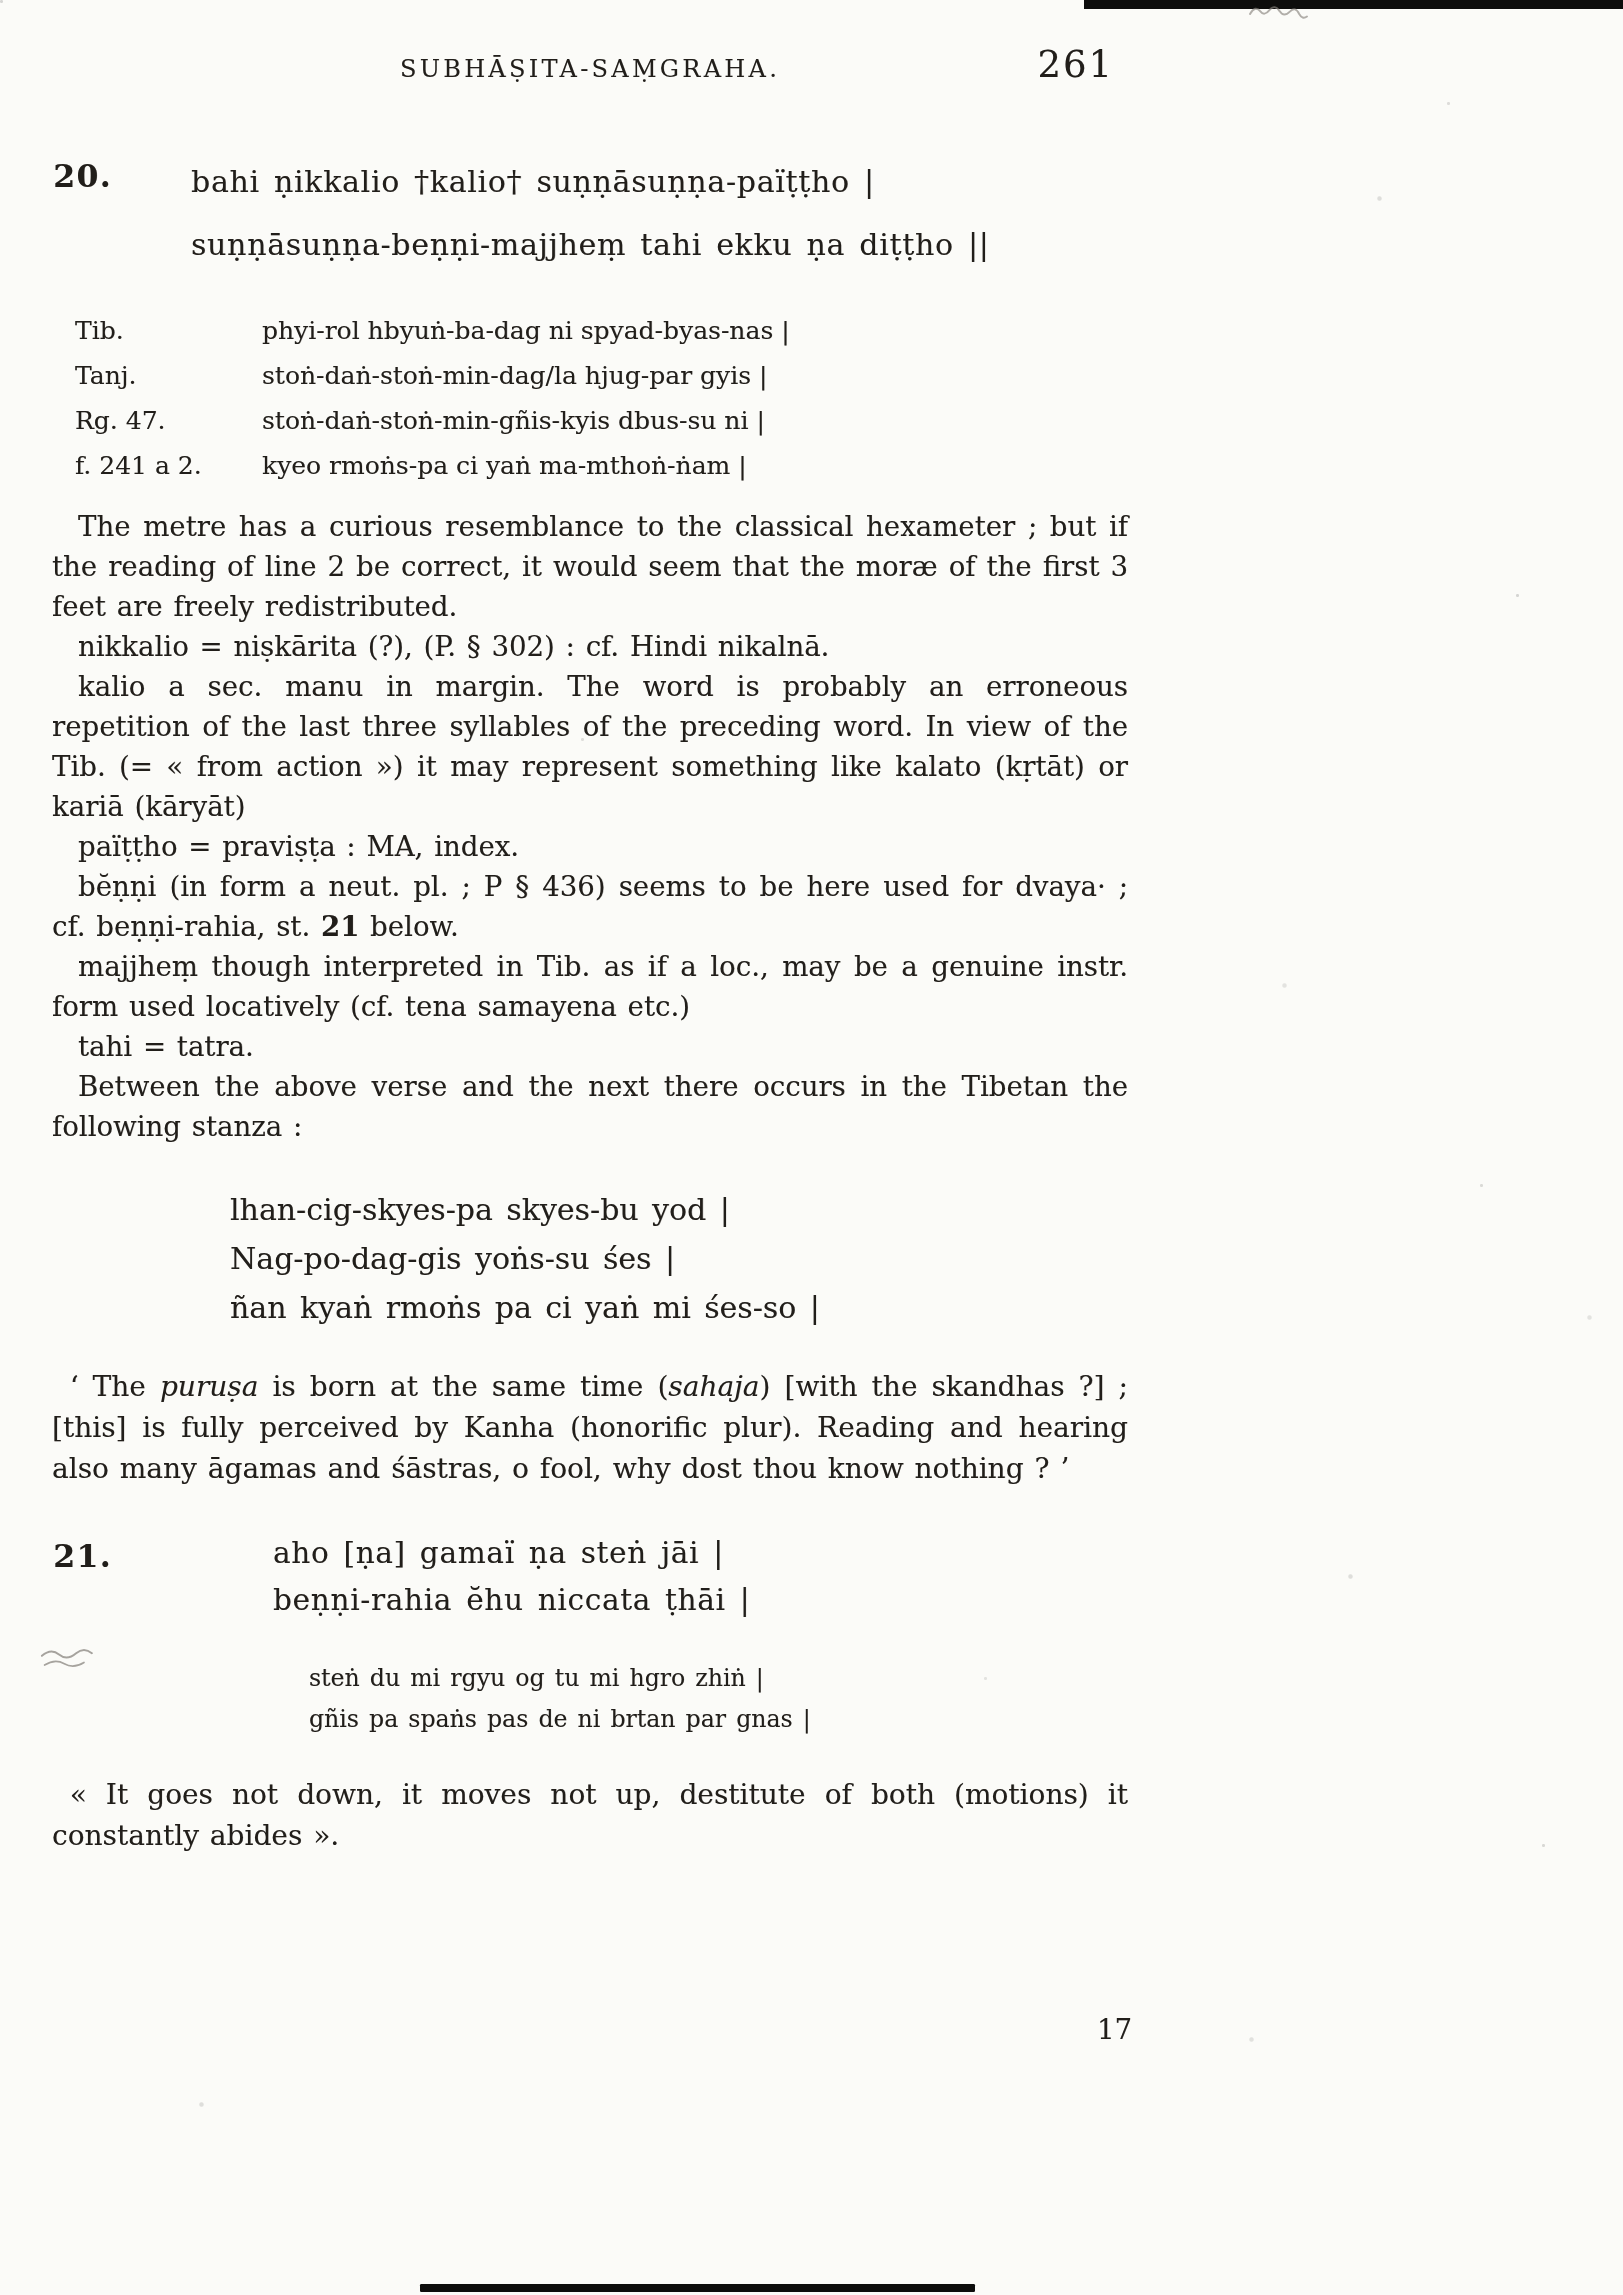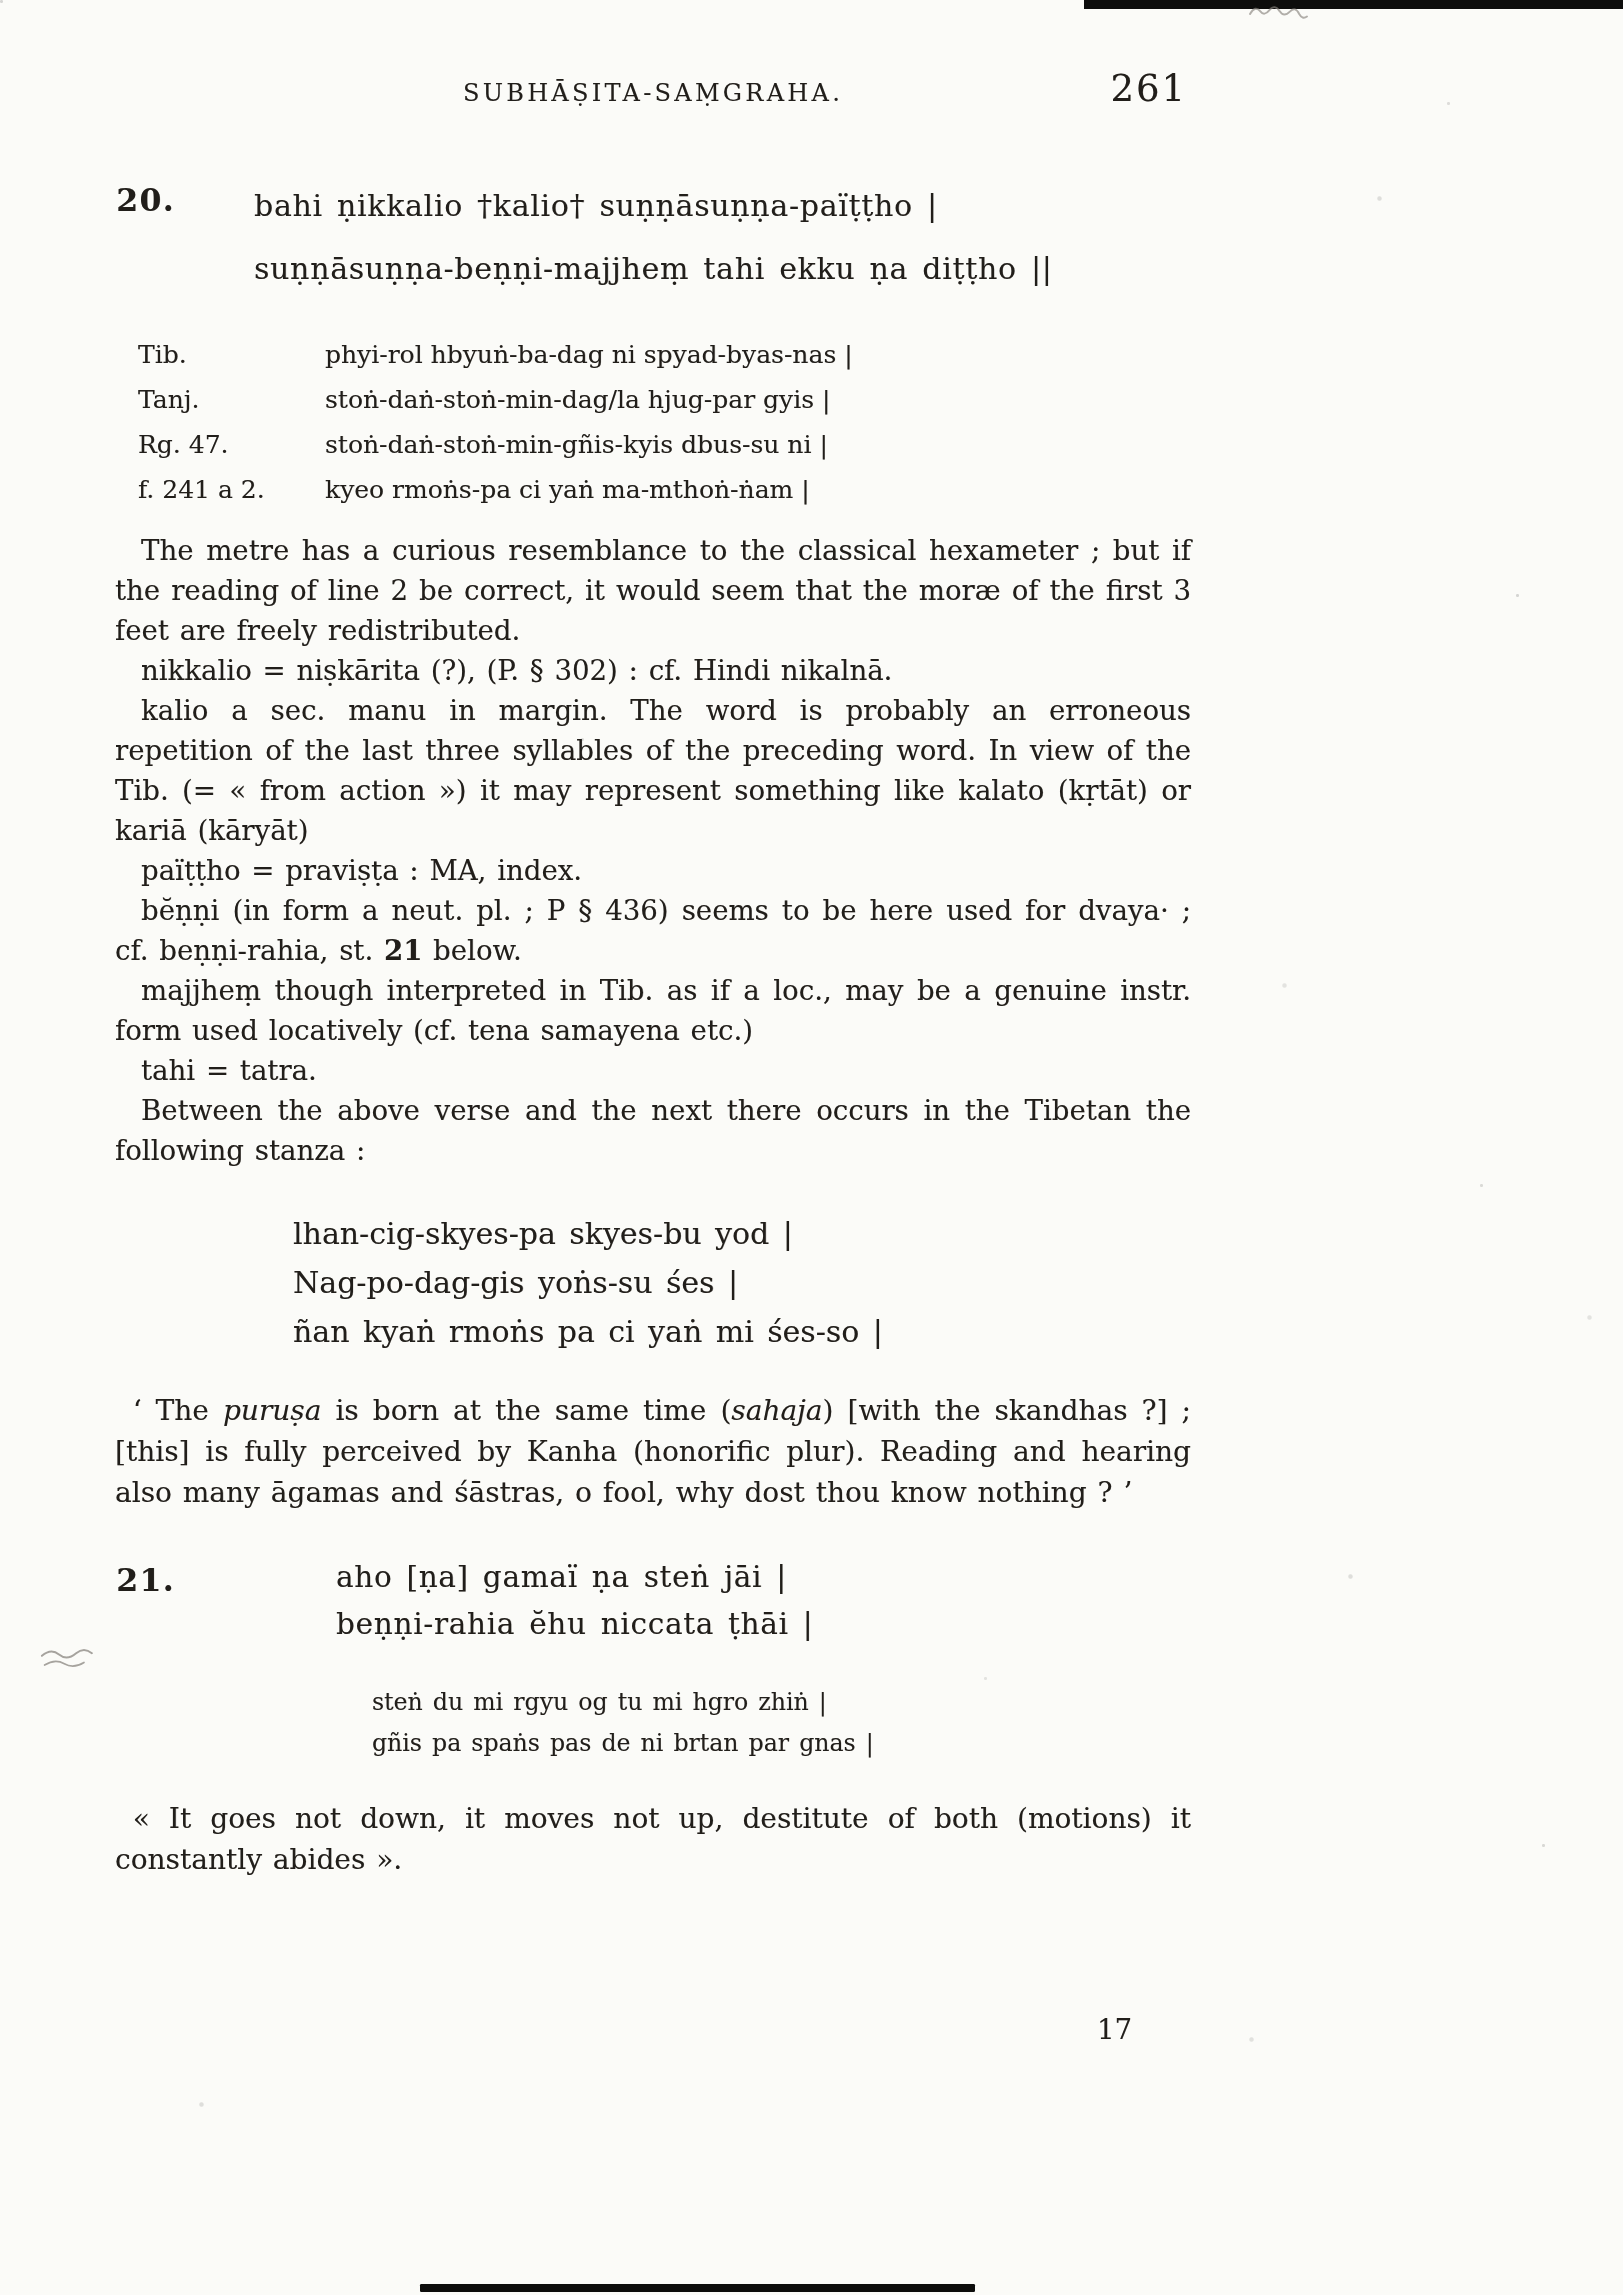--- a/index.html
+++ b/index.html
@@ -12,33 +12,33 @@
     position: relative;
     width: 1624px; height: 2295px;
     background: var(--paper, #fbfbf8);
     color: var(--ink, #211e1a);
     overflow: hidden;
   }
   .page * { text-shadow: 0.3px 0.3px 0.5px rgba(33,30,26,0.35); }
 
   .text-block {
     position: relative;
-    margin-left: 115px;
+    margin-left: 52px;
     width: 1076px;
-    padding-top: 74px;
+    padding-top: 50px;
   }
 
   
   .running-head { position: relative; height: 46px; }
   .head-title {
     position: absolute; left: 50%; transform: translateX(-50%);
     top: 5.2px; font-size: 24px; letter-spacing: 3.3px; word-spacing: 3.9px;
   }
   .page-number {
-    position: absolute; right: 4px; top: -6.6px;
+    position: absolute; right: 14px; top: -6.6px;
     font-size: 37px; letter-spacing: 2px;
   }
 
   
   .verse-section { position: relative; margin-top: 54px; }
   .verse-number {
     position: absolute; left: 1.3px; top: 6.6px;
     font-size: 31.5px; font-weight: bold; letter-spacing: 1.3px;
   }
   .verse { margin-left: 139px; }

